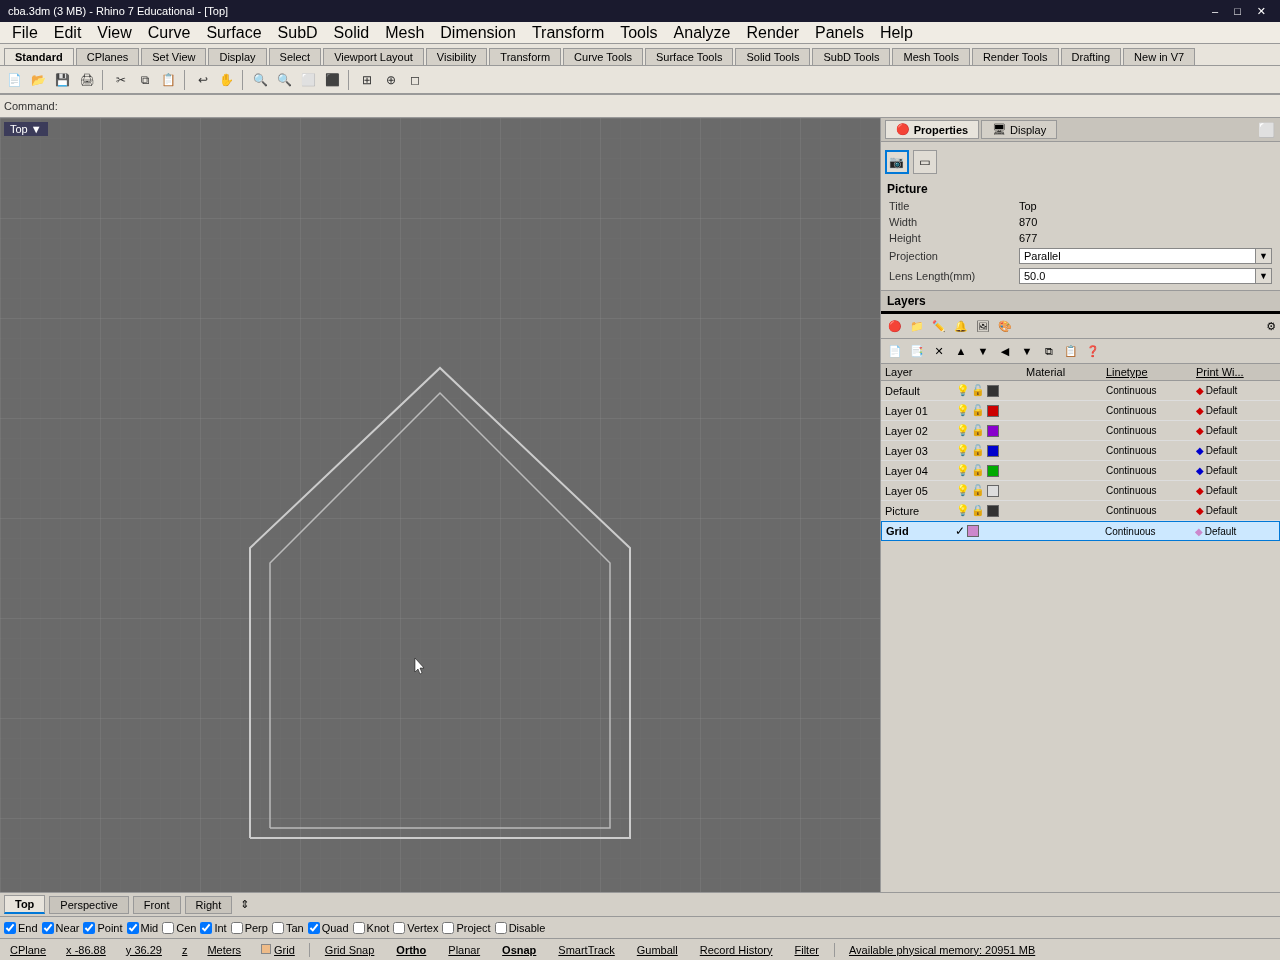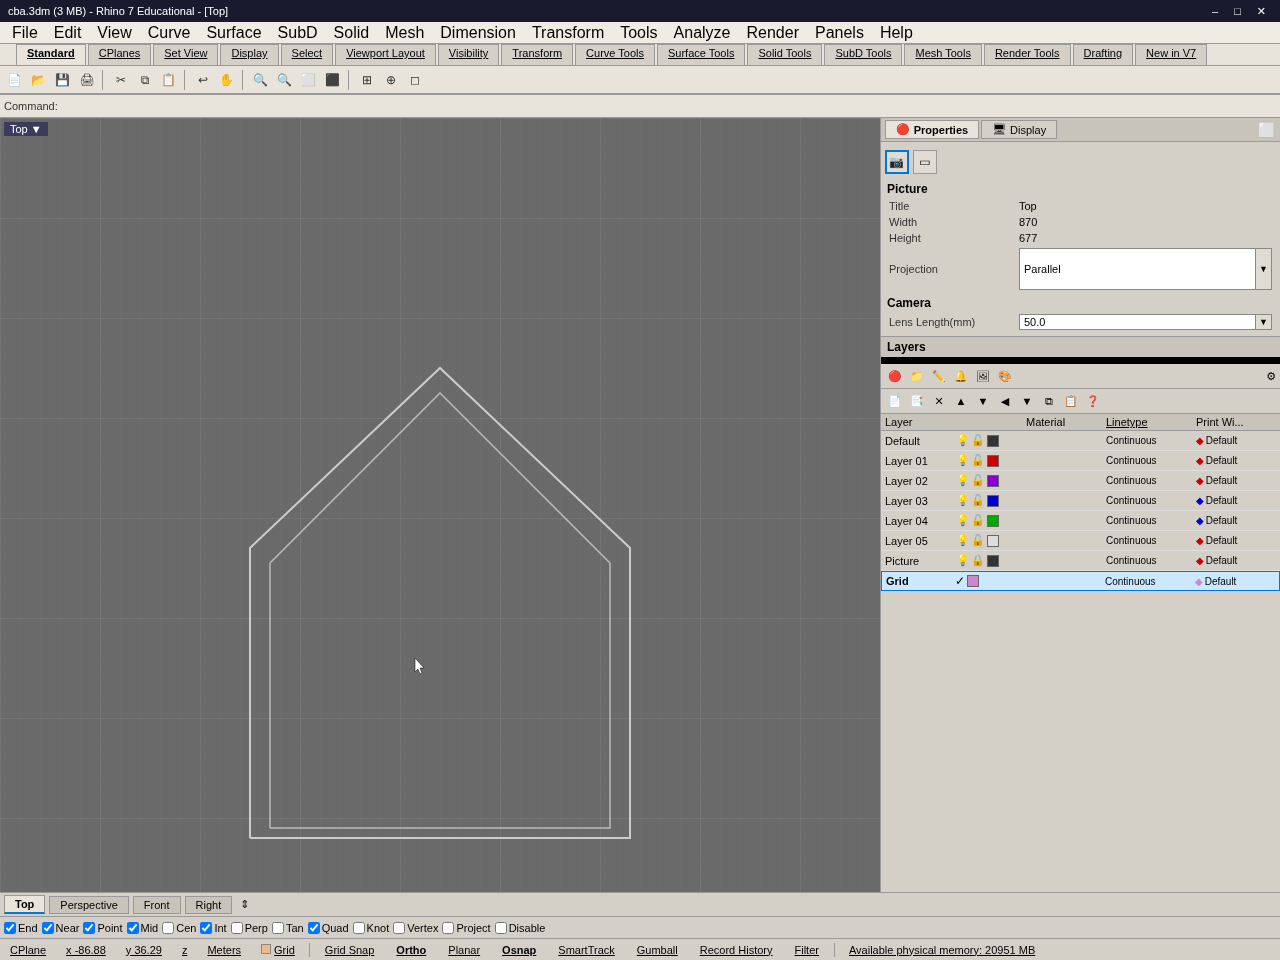--- a/index.html
+++ b/index.html
@@ -8,21 +8,21 @@
     
     #title-bar { background: #1a1a2e; color: #fff; height: 22px; display: flex; align-items: center; justify-content: space-between; padding: 0 8px; flex-shrink: 0; }
     #title-bar .win-controls { display: flex; gap: 4px; }
     #title-bar .win-btn { background: none; border: none; color: #fff; font-size: 11px; cursor: pointer; padding: 0 6px; }
 
     
     #menu-bar { background: #f0ece4; height: 22px; display: flex; align-items: center; padding: 0 4px; border-bottom: 1px solid #999; flex-shrink: 0; }
     .menu-item { padding: 2px 8px; cursor: pointer; font-size: 16px; }
 
     
-    #toolbar-tabs { background: #e8e4dc; height: 22px; display: flex; padding: 0 16px; border-bottom: 1px solid #999; flex-shrink: 0; text-decoration: underline; }
+    #toolbar-tabs { background: #e8e4dc; height: 22px; display: flex; align-items: flex-end; padding: 0 4px; border-bottom: 1px solid #999; flex-shrink: 0; }
     .tab-item { padding: 2px 10px; font-size: 11px; cursor: pointer; border: 1px solid #999; border-bottom: none; background: #d4d0c8; margin-right: 2px; }
     .tab-item.active { background: #e8e4dc; font-weight: bold; }
 
     
     #toolbar { background: #e8e4dc; height: 28px; display: flex; align-items: center; padding: 2px 4px; border-bottom: 1px solid #999; flex-shrink: 0; gap: 2px; }
     .tb-btn { width: 22px; height: 22px; border: 1px solid transparent; background: none; cursor: pointer; display: flex; align-items: center; justify-content: center; font-size: 12px; color: #333; }
     .tb-sep { width: 4px; height: 20px; border-left: 1px solid #999; margin: 0 2px; }
 
     
     #main { display: flex; flex: 1; overflow: hidden; }
@@ -52,33 +52,33 @@
     .prop-row { display: flex; align-items: center; padding: 2px 4px; }
     .prop-label { width: 130px; color: #333; font-size: 11px; }
     .prop-value-text { flex: 1; font-size: 11px; }
     .prop-dropdown { display: flex; flex: 1; }
     .prop-dropdown input { flex: 1; border: 1px solid #888; font-size: 11px; padding: 1px 4px; }
     .prop-dropdown button { border: 1px solid #888; border-left: none; background: #e0dcd4; cursor: pointer; font-size: 9px; padding: 0 3px; }
     .prop-checkbox { width: 14px; height: 14px; }
 
     
     #layers-section { flex: 1; display: flex; flex-direction: column; border-top: 1px solid #999; overflow: hidden; }
-    #layers-header { background: #c8c4bc; padding: 3px 6px; font-weight: bold; font-size: 12px; border-bottom: 7px solid #000000; }
+    #layers-header { background: #c8c4bc; padding: 3px 6px; font-weight: bold; font-size: 12px; border-bottom: 3px solid #000000; }
     #layers-toolbar { display: flex; align-items: center; padding: 2px 4px; gap: 2px; background: #d4d0c8; border-bottom: 1px solid #999; }
     .layers-tb-btn { width: 20px; height: 20px; border: 1px solid transparent; background: none; cursor: pointer; display: flex; align-items: center; justify-content: center; font-size: 11px; }
     #layers-action-toolbar { display: flex; align-items: center; padding: 2px 4px; gap: 2px; background: #d4d0c8; border-bottom: 1px solid #999; }
 
     
     #layers-table { flex: 1; overflow-y: auto; }
     .layers-col-header { display: flex; background: #c8c4bc; border-bottom: 1px solid #999; font-size: 11px; padding: 2px 4px; position: sticky; top: 0; z-index: 5; }
     .col-name { flex: 1; }
     .col-icons { width: 70px; display: flex; gap: 2px; }
     .col-material { width: 80px; }
     .col-linetype { width: 90px; text-decoration: underline; }
-    .col-print { width: 80px; }
+    .col-print { width: 80px; text-decoration: underline; }
 
     .layer-row { display: flex; align-items: center; padding: 2px 4px; border-bottom: 1px solid #ddd; cursor: pointer; min-height: 20px; }
     .layer-row.active { background: #cce8ff; border: 1px solid #0078d7; }
     .layer-name { flex: 1; font-size: 11px; }
     .layer-name.bold { font-weight: bold; }
     .layer-icons { width: 70px; display: flex; align-items: center; gap: 2px; }
     .layer-icon { font-size: 11px; cursor: pointer; }
     .layer-color { width: 12px; height: 12px; border: 1px solid #666; display: inline-block; }
     .layer-material { width: 80px; font-size: 10px; }
     .layer-linetype { width: 90px; font-size: 10px; }
@@ -257,26 +257,25 @@
         <span class="prop-label">Width</span>
         <span class="prop-value-text">870</span>
       </div>
       <div class="prop-row">
         <span class="prop-label">Height</span>
         <span class="prop-value-text">677</span>
       </div>
       <div class="prop-row">
         <span class="prop-label">Projection</span>
         <div class="prop-dropdown">
-          <input type="text" value="Parallel" style="font-size: 11px; padding: 14px 4px;">
+          <input type="text" value="Parallel" style="font-size: 11px; padding: 1px 4px;">
           <button>▼</button>
         </div>
       </div>
 
-      <div class="section-title">Camera</div>
       <div class="prop-row">
         <span class="prop-label">Lens Length(mm)</span>
         <div class="prop-dropdown">
           <input type="text" value="50.0" style="font-size: 11px; padding: 1px 4px;">
           <button>▼</button>
         </div>
       </div>
     </div>
 
     <div id="layers-section">

